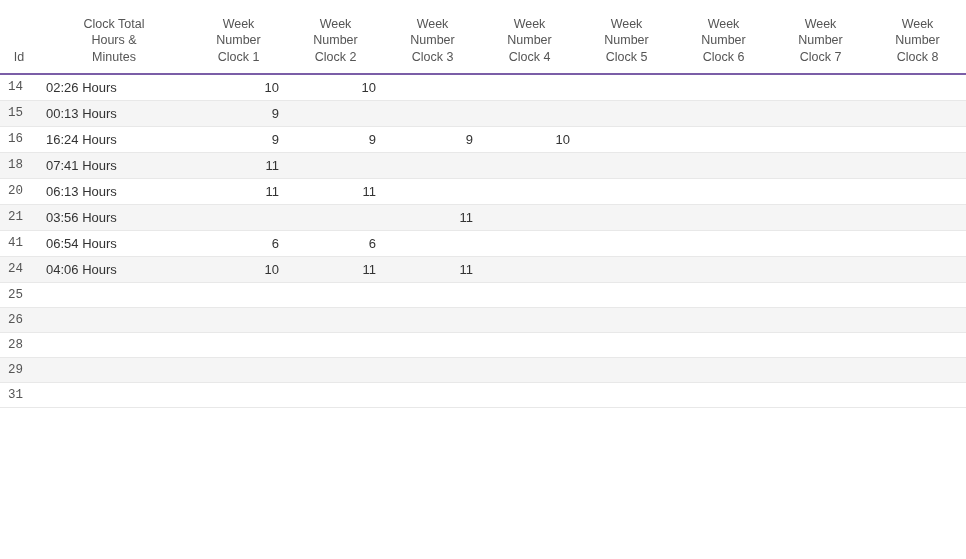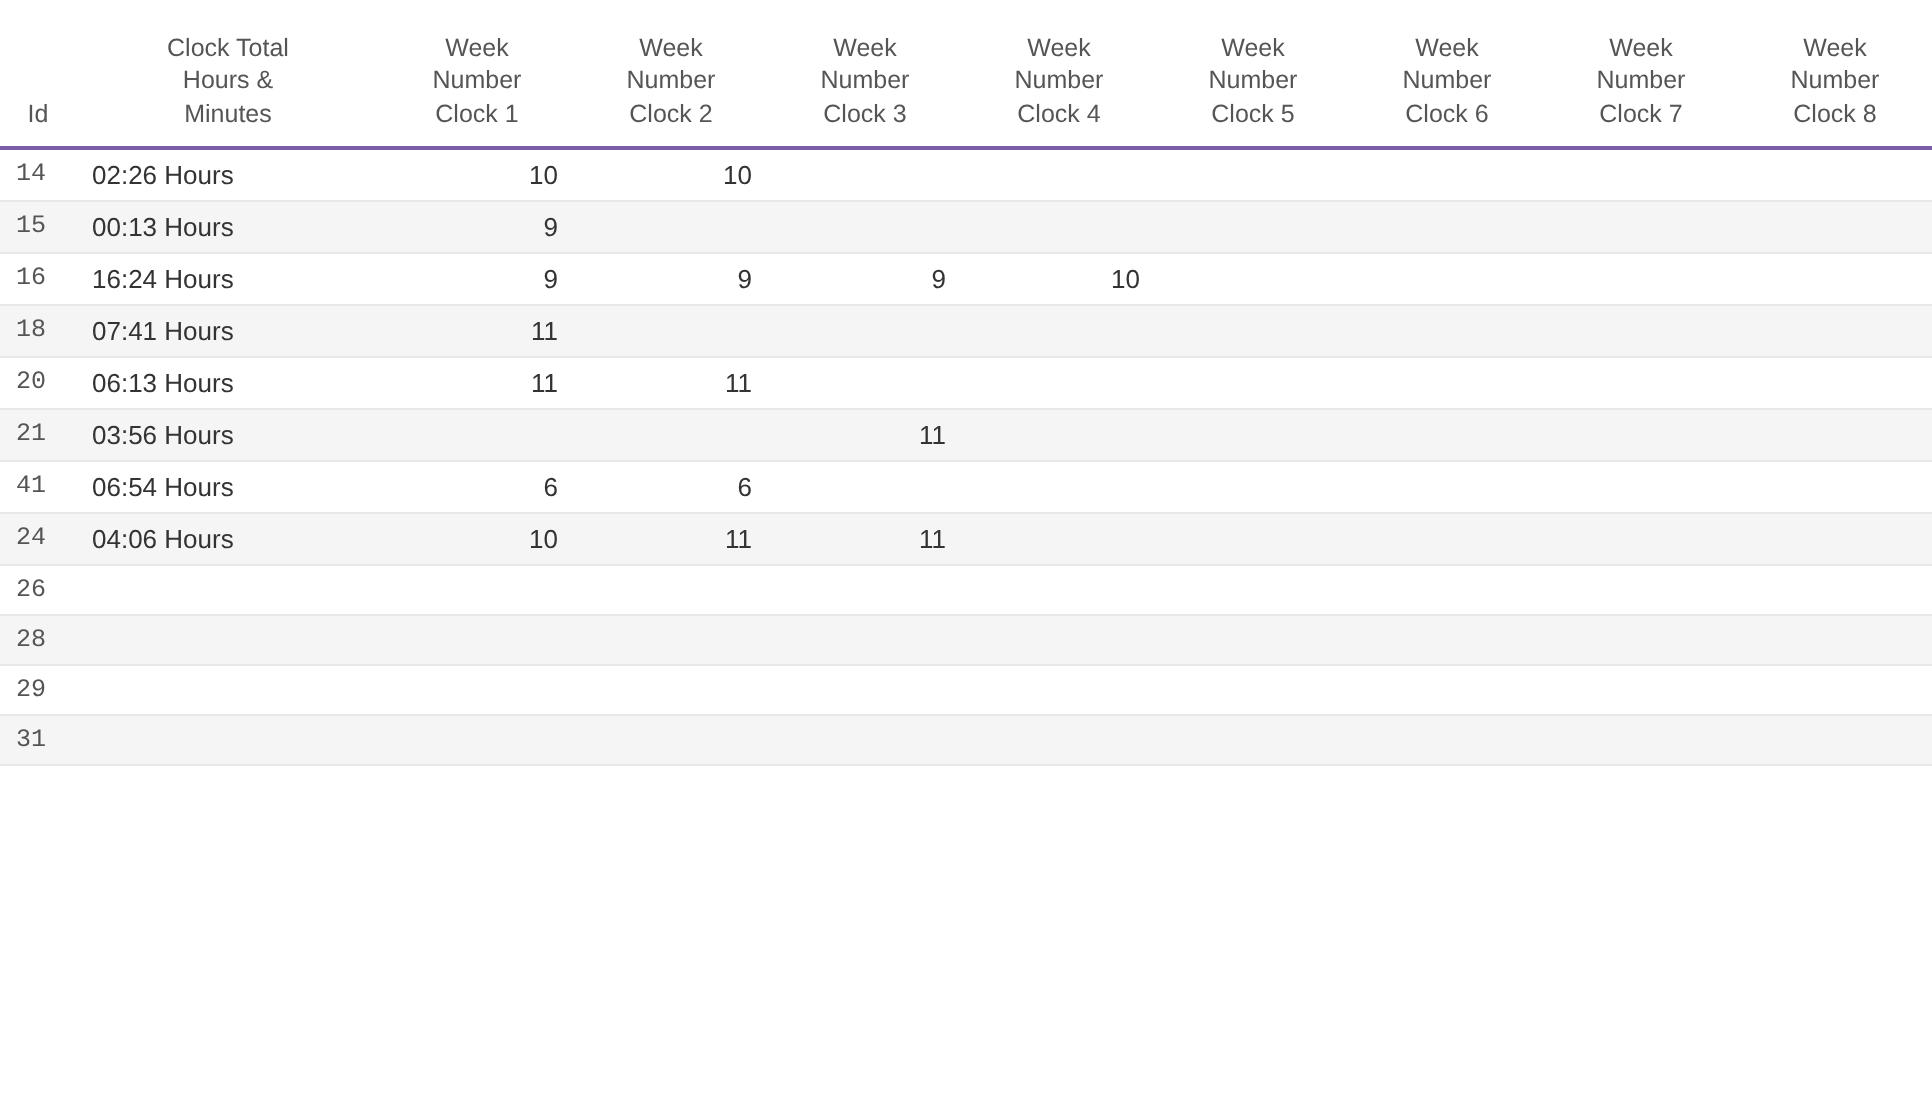--- a/index.html
+++ b/index.html
@@ -201,20 +201,32 @@
           <td>10</td>
           <td>11</td>
           <td>11</td>
           <td></td>
           <td></td>
           <td></td>
           <td></td>
           <td></td>
         </tr>
         <tr>
+          <td>25</td>
+          <td></td>
+          <td></td>
+          <td></td>
+          <td></td>
+          <td></td>
+          <td></td>
+          <td></td>
+          <td></td>
+          <td></td>
+        </tr>
+        <tr>
           <td>26</td>
           <td></td>
           <td></td>
           <td></td>
           <td></td>
           <td></td>
           <td></td>
           <td></td>
           <td></td>
           <td></td>

